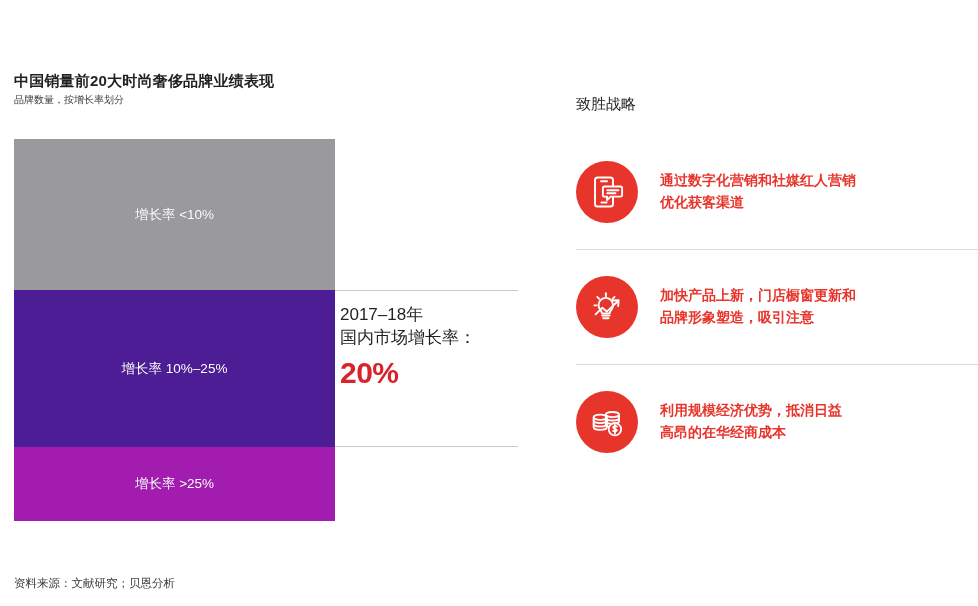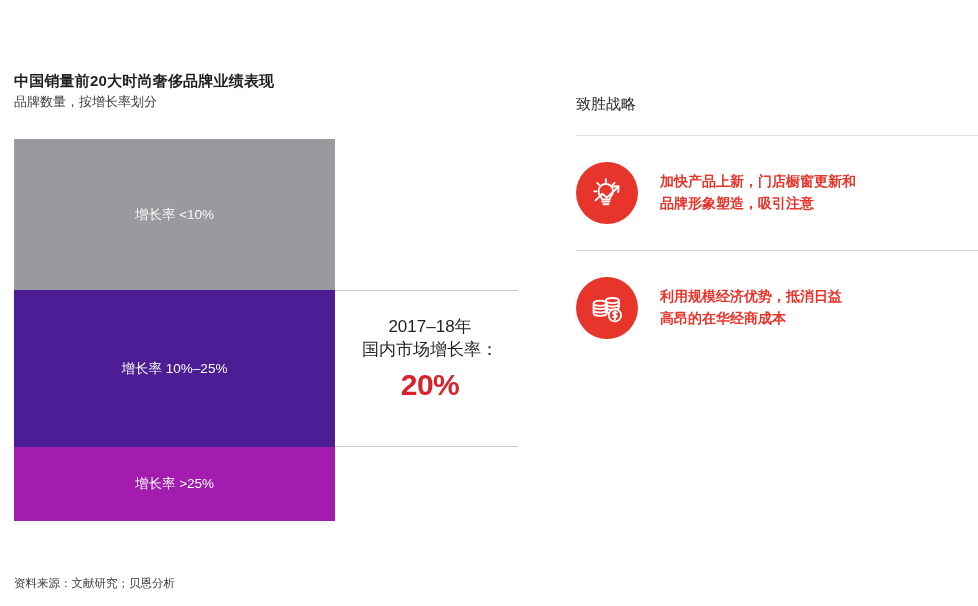--- a/index.html
+++ b/index.html
@@ -27,21 +27,21 @@
     color: #231f20;
     white-space: nowrap;
     margin-top: 46px;
   }
 
   
   #chart-subtitle {
     position: absolute;
     left: 14px;
     top: 93px;
-    font-size: 13px;
+    font-size: 10px;
     color: #3b3b3b;
     white-space: nowrap;
     text-align: right;
   }
 
   #stacked-bar {
     position: absolute;
     left: 14px;
     top: 139px;
     width: 321px;
@@ -75,23 +75,22 @@
     height: 1px;
     background: #c9c9c9;
   }
   #leader-line-top    { top: 290px; }
   #leader-line-bottom { top: 446px; }
 
   
   #growth-callout {
     position: absolute;
     left: 340px;
-    top: 316px;
+    top: 304px;
     width: 180px;
-    text-align: center;
     line-height: 1.35;
   }
   #growth-callout .callout-line {
     font-size: 17px;
     color: #231f20;
     white-space: nowrap;
   }
   #growth-callout .callout-value {
     font-size: 30px;
     font-weight: bold;
@@ -181,20 +180,36 @@
 <div id="growth-callout">
   <div class="callout-line">2017–18年</div>
   <div class="callout-line">国内市场增长率：</div>
   <div class="callout-value">20%</div>
 </div>
 
 <div id="strategies-title">致胜战略</div>
 
 <div id="strategy-list">
 
+  <div class="strategy-item">
+    <span class="strategy-icon">
+      <svg width="38" height="38" viewBox="0 0 38 38" fill="none" stroke="#ffffff" stroke-width="1.9" stroke-linecap="round" stroke-linejoin="round">
+        <rect x="7" y="4.5" width="18" height="29" rx="2.6"></rect>
+        <line x1="13" y1="8.3" x2="19" y2="8.3"></line>
+        <rect x="12.5" y="28.4" width="7" height="2.2" rx="1.1" fill="#ffffff" stroke="none"></rect>
+        <path d="M16.5 13.5 H32.5 a1.6 1.6 0 0 1 1.6 1.6 V22 a1.6 1.6 0 0 1 -1.6 1.6 H22.6 l-3.6 3.6 v-3.6 h-2.5 a1.6 1.6 0 0 1 -1.6 -1.6 V15.1 a1.6 1.6 0 0 1 1.6 -1.6 z" fill="#e8352c"></path>
+        <line x1="19.3" y1="17.2" x2="30.4" y2="17.2"></line>
+        <line x1="19.3" y1="20.3" x2="27.4" y2="20.3"></line>
+      </svg>
+    </span>
+    <span class="strategy-text">
+      <span>通过数字化营销和社媒红人营销</span><br>
+      <span>优化获客渠道</span>
+    </span>
+  </div>
 
   <div class="strategy-divider"></div>
 
   <div class="strategy-item">
     <span class="strategy-icon">
       <svg width="40" height="40" viewBox="0 0 40 40" fill="none" stroke="#ffffff" stroke-width="1.9" stroke-linecap="round" stroke-linejoin="round">
         <path d="M13.2 22.6 a7.2 7.2 0 1 1 11.2 0 c-1.1 1.4 -1.7 2.5 -1.8 3.9 h-7.6 c-0.1 -1.4 -0.7 -2.5 -1.8 -3.9 z"></path>
         <line x1="15.2" y1="28.6" x2="22.6" y2="28.6"></line>
         <line x1="16.3" y1="31.2" x2="21.5" y2="31.2"></line>
         <line x1="18.9" y1="6.3" x2="18.9" y2="9.2"></line>

